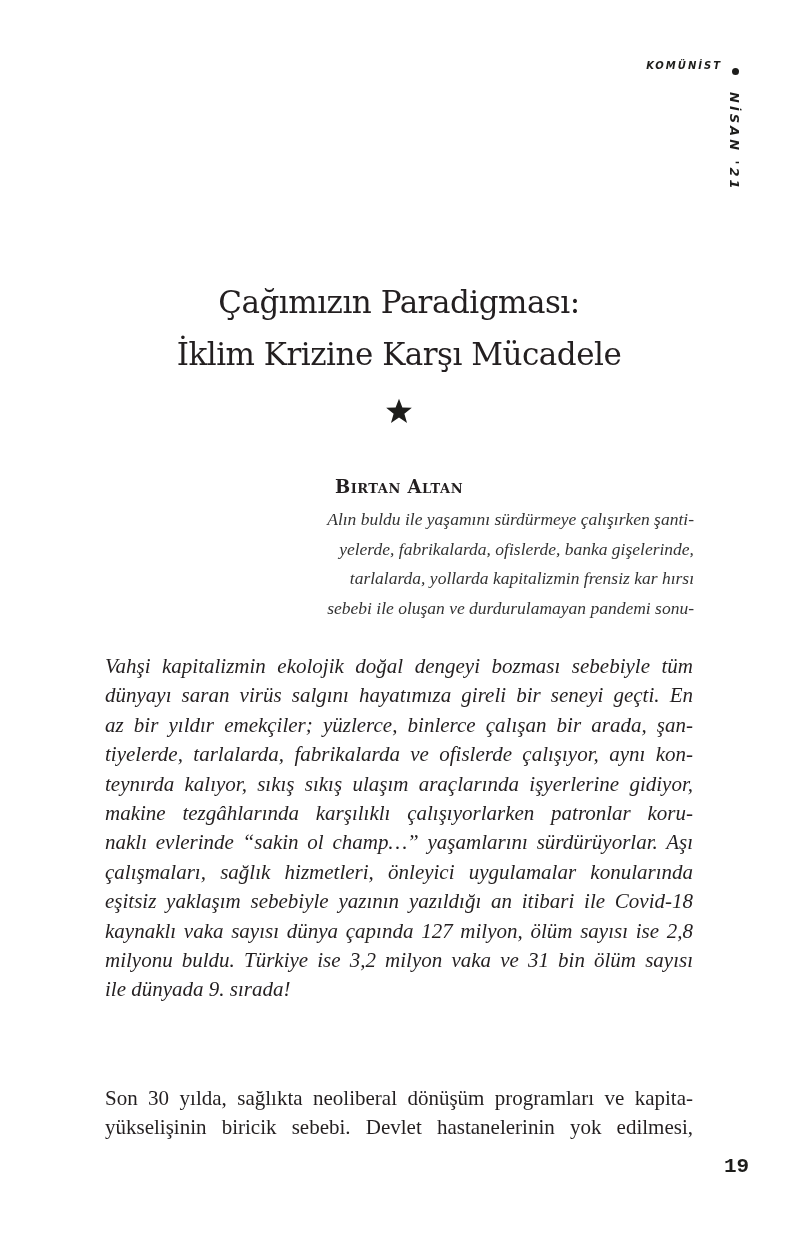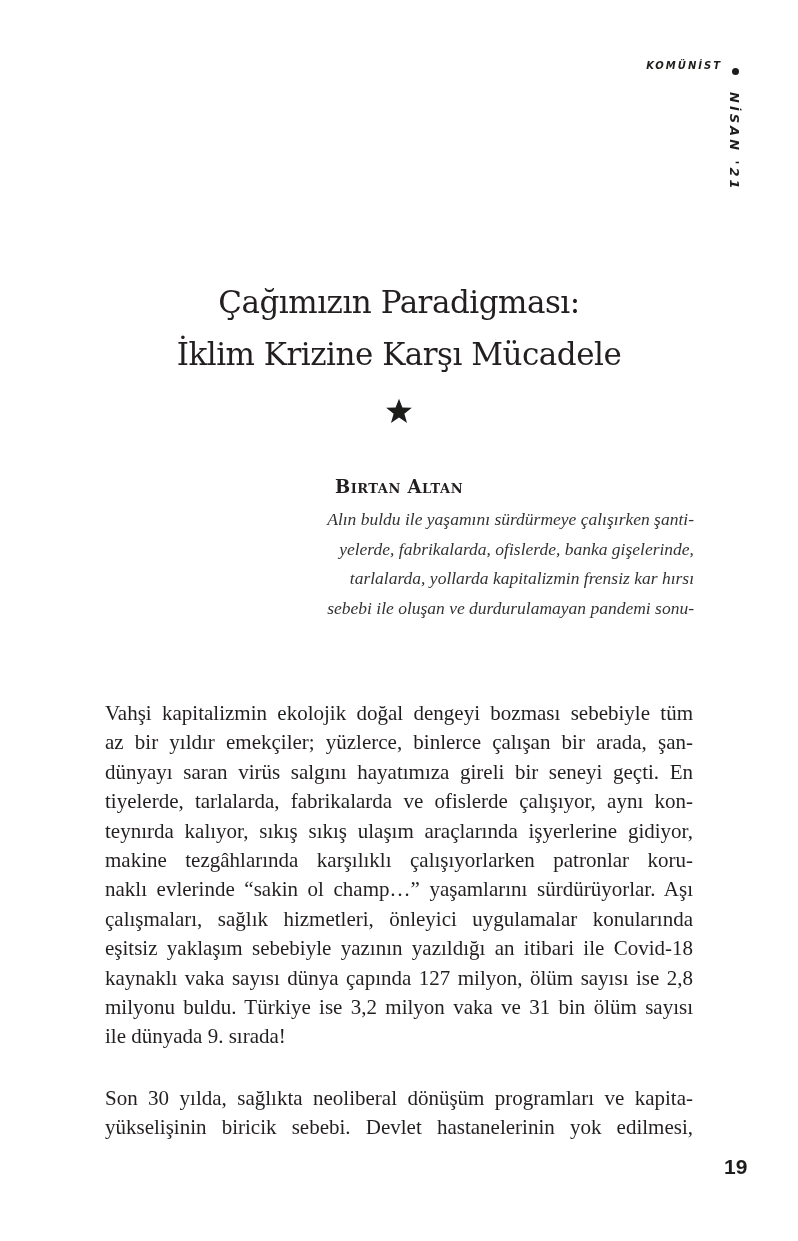--- a/index.html
+++ b/index.html
@@ -40,25 +40,25 @@
       font-family: "Liberation Serif", serif; font-style: italic; font-size: 17.5px; line-height: 29.5px;
       color: #333;
     }
     .epigraph .ln { text-align: right; white-space: nowrap; }
     .body-text {
       position: absolute; left: 105px; width: 588px;
       font-family: "Liberation Serif", serif; font-size: 21px; line-height: 29.4px; color: #231f20;
     }
     .body-text .ln { white-space: nowrap; text-align: justify; text-align-last: justify; height: 29.4px; }
     .body-text .ln.last { text-align-last: left; }
-    .p1 { top: 699px; }
+    .p1 { top: 652px; font-style: italic; }
     .p2 { top: 1040px; margin-top: 44px; }
     .page-number {
       position: absolute; top: 1155px; left: 724px;
-      font-family: Liberation Sans, sans-serif; font-weight: bold; font-size: 21px; color: #1d1d1b;
+      font-family: Liberation Mono, monospace; font-weight: bold; font-size: 21px; color: #1d1d1b;
     }
   </style>
 </head>
 <body>
 
 <div>
   <div class="header-mag">KOMÜNİST</div>
   <div class="header-dot"></div>
   <div class="header-date">NİSAN '21</div>
 </div>
@@ -76,22 +76,22 @@
 
 <div class="epigraph">
   <div class="ln">Alın buldu ile yaşamını sürdürmeye çalışırken şanti-</div>
   <div class="ln">yelerde, fabrikalarda, ofislerde, banka gişelerinde,</div>
   <div class="ln">tarlalarda, yollarda kapitalizmin frensiz kar hırsı</div>
   <div class="ln">sebebi ile oluşan ve durdurulamayan pandemi sonu-</div>
 </div>
 
 <div class="body-text p1">
   <div class="ln">Vahşi kapitalizmin ekolojik doğal dengeyi bozması sebebiyle tüm</div>
+  <div class="ln">dünyayı saran virüs salgını hayatımıza gireli bir seneyi geçti. En</div>
   <div class="ln">az bir yıldır emekçiler; yüzlerce, binlerce çalışan bir arada, şan-</div>
-  <div class="ln">dünyayı saran virüs salgını hayatımıza gireli bir seneyi geçti. En</div>
   <div class="ln">tiyelerde, tarlalarda, fabrikalarda ve ofislerde çalışıyor, aynı kon-</div>
   <div class="ln">teynırda kalıyor, sıkış sıkış ulaşım araçlarında işyerlerine gidiyor,</div>
   <div class="ln">makine tezgâhlarında karşılıklı çalışıyorlarken patronlar koru-</div>
   <div class="ln">naklı evlerinde “sakin ol champ…” yaşamlarını sürdürüyorlar. Aşı</div>
   <div class="ln">çalışmaları, sağlık hizmetleri, önleyici uygulamalar konularında</div>
   <div class="ln">eşitsiz yaklaşım sebebiyle yazının yazıldığı an itibari ile Covid-18</div>
   <div class="ln">kaynaklı vaka sayısı dünya çapında 127 milyon, ölüm sayısı ise 2,8</div>
   <div class="ln">milyonu buldu. Türkiye ise 3,2 milyon vaka ve 31 bin ölüm sayısı</div>
   <div class="ln last">ile dünyada 9. sırada!</div>
 </div>

